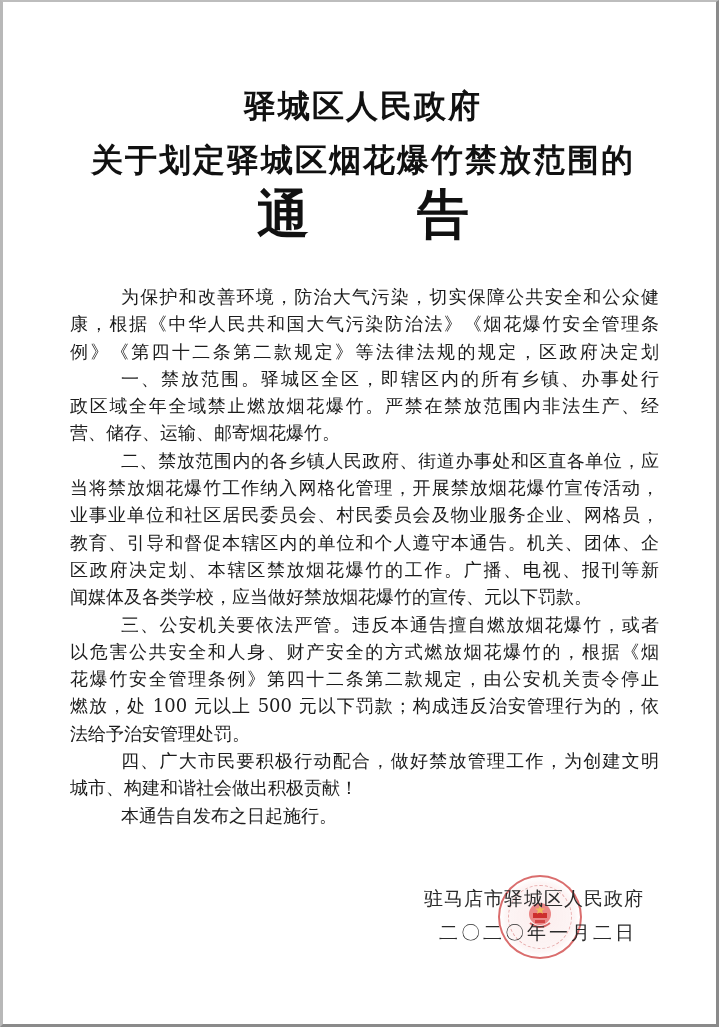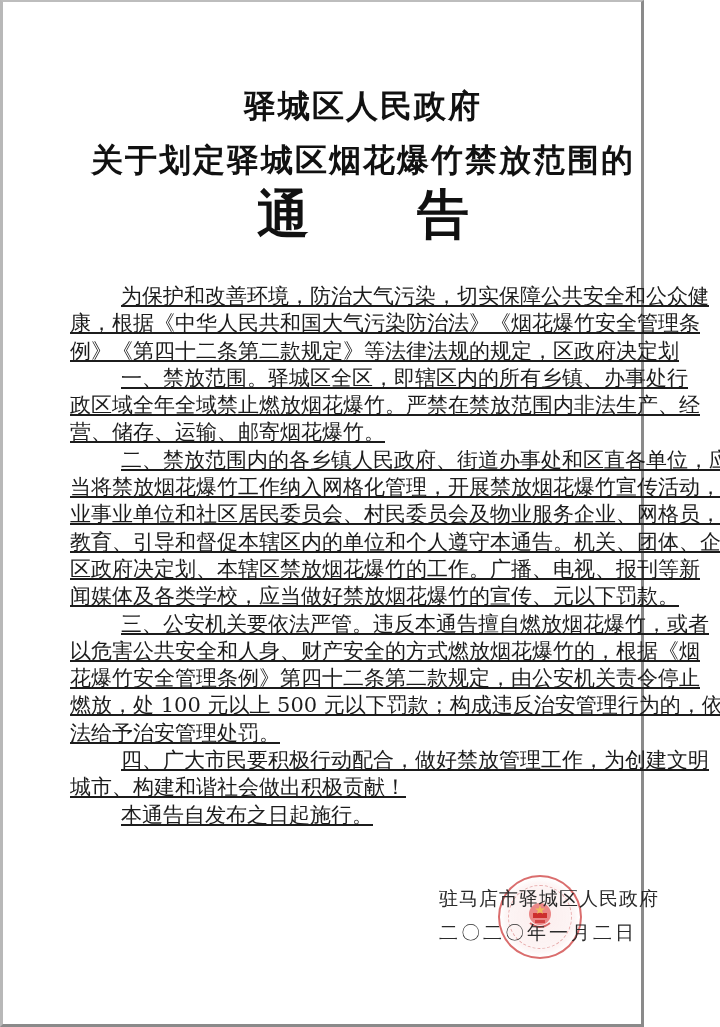--- a/index.html
+++ b/index.html
@@ -11,21 +11,21 @@
     width: 720px;
     height: 1027px;
     position: relative;
     overflow: hidden;
     font-family: "DejaVu Serif", "Liberation Serif", serif;
     color: #1a1a1a;
   }
   .page-frame {
     position: absolute;
     left: 0; top: 0;
-    width: 644px; height: 1027px;
+    width: 719px; height: 1027px;
     box-sizing: border-box;
     border-top: 2px solid #bdbdbd;
     border-left: 3px solid #b8b8b8;
     border-right: 3px solid #8a8a8a;
     border-bottom: 3px solid #8a8a8a;
     background: #ffffff;
   }
   .title-line {
     position: absolute;
     left: 0;
@@ -59,41 +59,40 @@
 
   .body-block {
     position: absolute;
     left: 67px;
     top: 281px;
     width: 589px;
   }
   .line {
     height: 27.3px;
     line-height: 27.3px;
-    font-size: 21px;
+    font-size: 18px;
     white-space: nowrap;
     text-align: justify;
     text-align-last: justify;
     color: #1c1c1c;
     font-family: "DejaVu Serif", "Liberation Serif", serif;
-    text-decoration: underline;
   }
   .line.indent { padding-left: 51px; }
   .line.last { text-align-last: left; }
 
   .signature {
     position: absolute;
     font-family: "DejaVu Sans", "Liberation Sans", sans-serif;
     font-size: 19px;
     color: #2a2a2a;
     white-space: nowrap;
     letter-spacing: 1px;
     z-index: 2;
   }
-  .sig-org { left: 436px; top: 884px; }
+  .sig-org { left: 421px; top: 884px; }
   .sig-date { left: 436px; top: 918px; letter-spacing: 3px; }
 
   .seal {
     position: absolute;
     left: 495px;
     top: 873px;
     width: 84px;
     height: 84px;
     border-radius: 50%;
     border: 2px solid rgba(205, 60, 60, 0.75);

